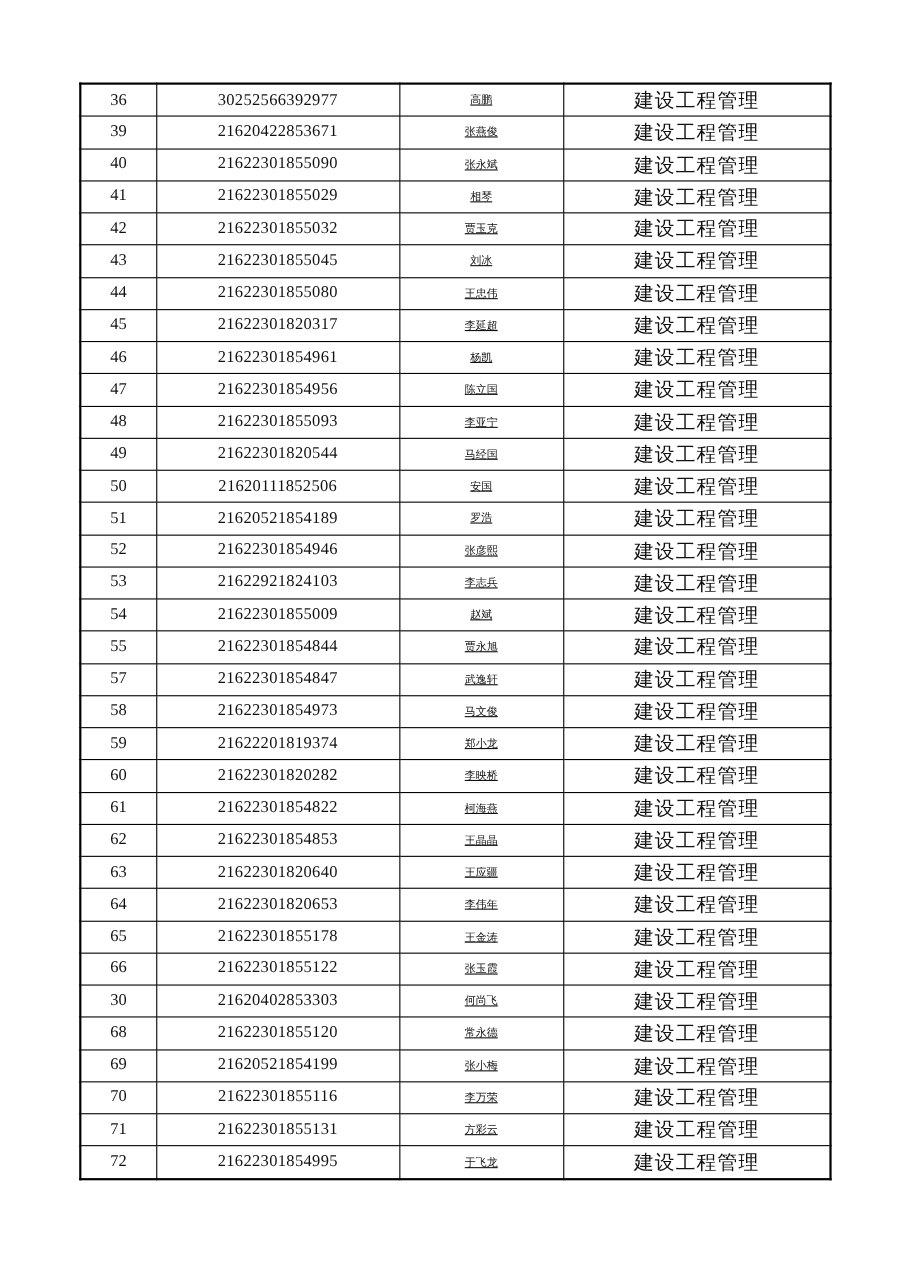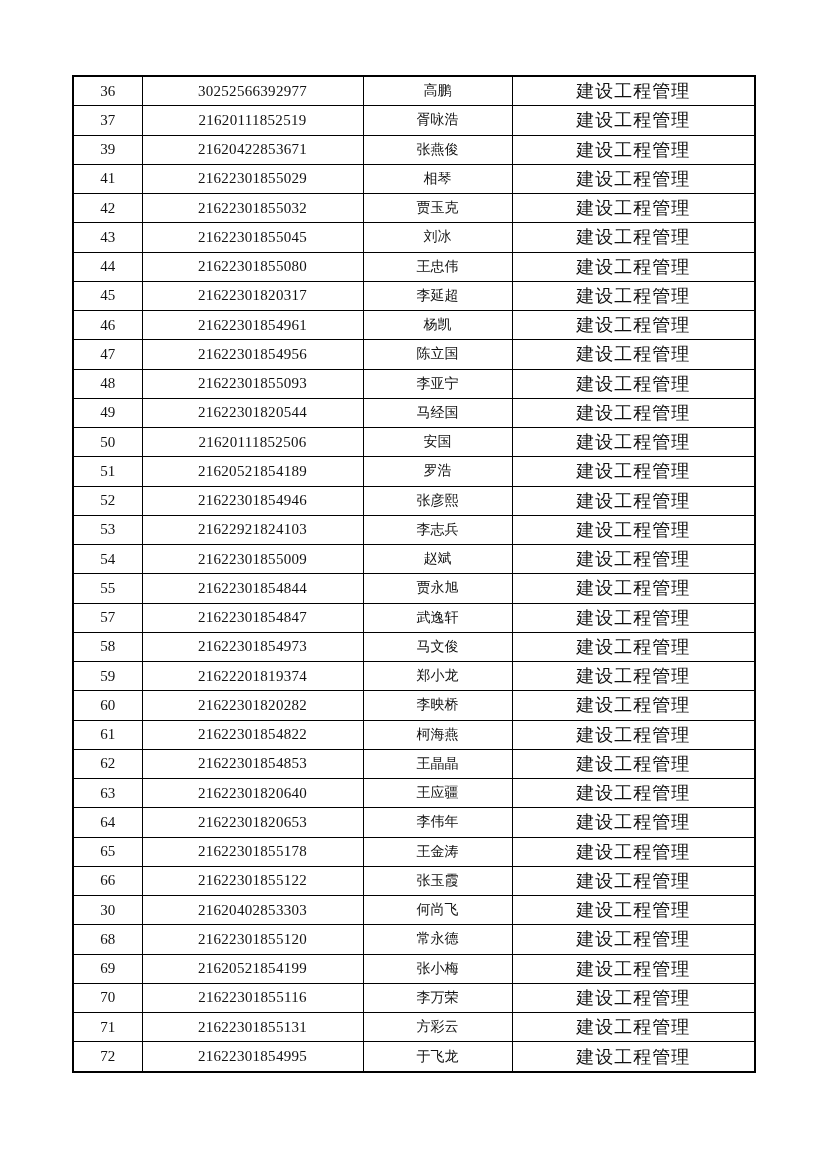--- a/index.html
+++ b/index.html
@@ -30,21 +30,21 @@
     border: 1px solid #000000;
     text-align: center;
     vertical-align: middle;
     padding: 0;
     height: 25px;
     overflow: hidden;
     white-space: nowrap;
   }
   td.col-no   { font-size: 15px; }
   td.col-id   { font-size: 15px; letter-spacing: 0.3px; }
-  td.col-name { font-size: 14px; }
+  td.col-name { font-size: 10px; text-decoration: underline; }
   td.col-major{ font-size: 18px; letter-spacing: 1px; }
   col.c-no    { width: 69px;  }
   col.c-id    { width: 221px; }
   col.c-name  { width: 149px; }
   col.c-major { width: 243px; }
 </style>
 </head>
 <body>
 
 <div class="page">
@@ -56,29 +56,29 @@
       <col class="c-major">
     </colgroup>
     <tbody id="roster-body">
         <tr>
           <td class="col-no">36</td>
           <td class="col-id">30252566392977</td>
           <td class="col-name">高鹏</td>
           <td class="col-major">建设工程管理</td>
         </tr>
         <tr>
-          <td class="col-no">37</td>
-          <td class="col-id">21620111852519</td>
-          <td class="col-name">胥咏浩</td>
-          <td class="col-major">建设工程管理</td>
-        </tr>
-        <tr>
           <td class="col-no">39</td>
           <td class="col-id">21620422853671</td>
           <td class="col-name">张燕俊</td>
+          <td class="col-major">建设工程管理</td>
+        </tr>
+        <tr>
+          <td class="col-no">40</td>
+          <td class="col-id">21622301855090</td>
+          <td class="col-name">张永斌</td>
           <td class="col-major">建设工程管理</td>
         </tr>
         <tr>
           <td class="col-no">41</td>
           <td class="col-id">21622301855029</td>
           <td class="col-name">相琴</td>
           <td class="col-major">建设工程管理</td>
         </tr>
         <tr>
           <td class="col-no">42</td>

